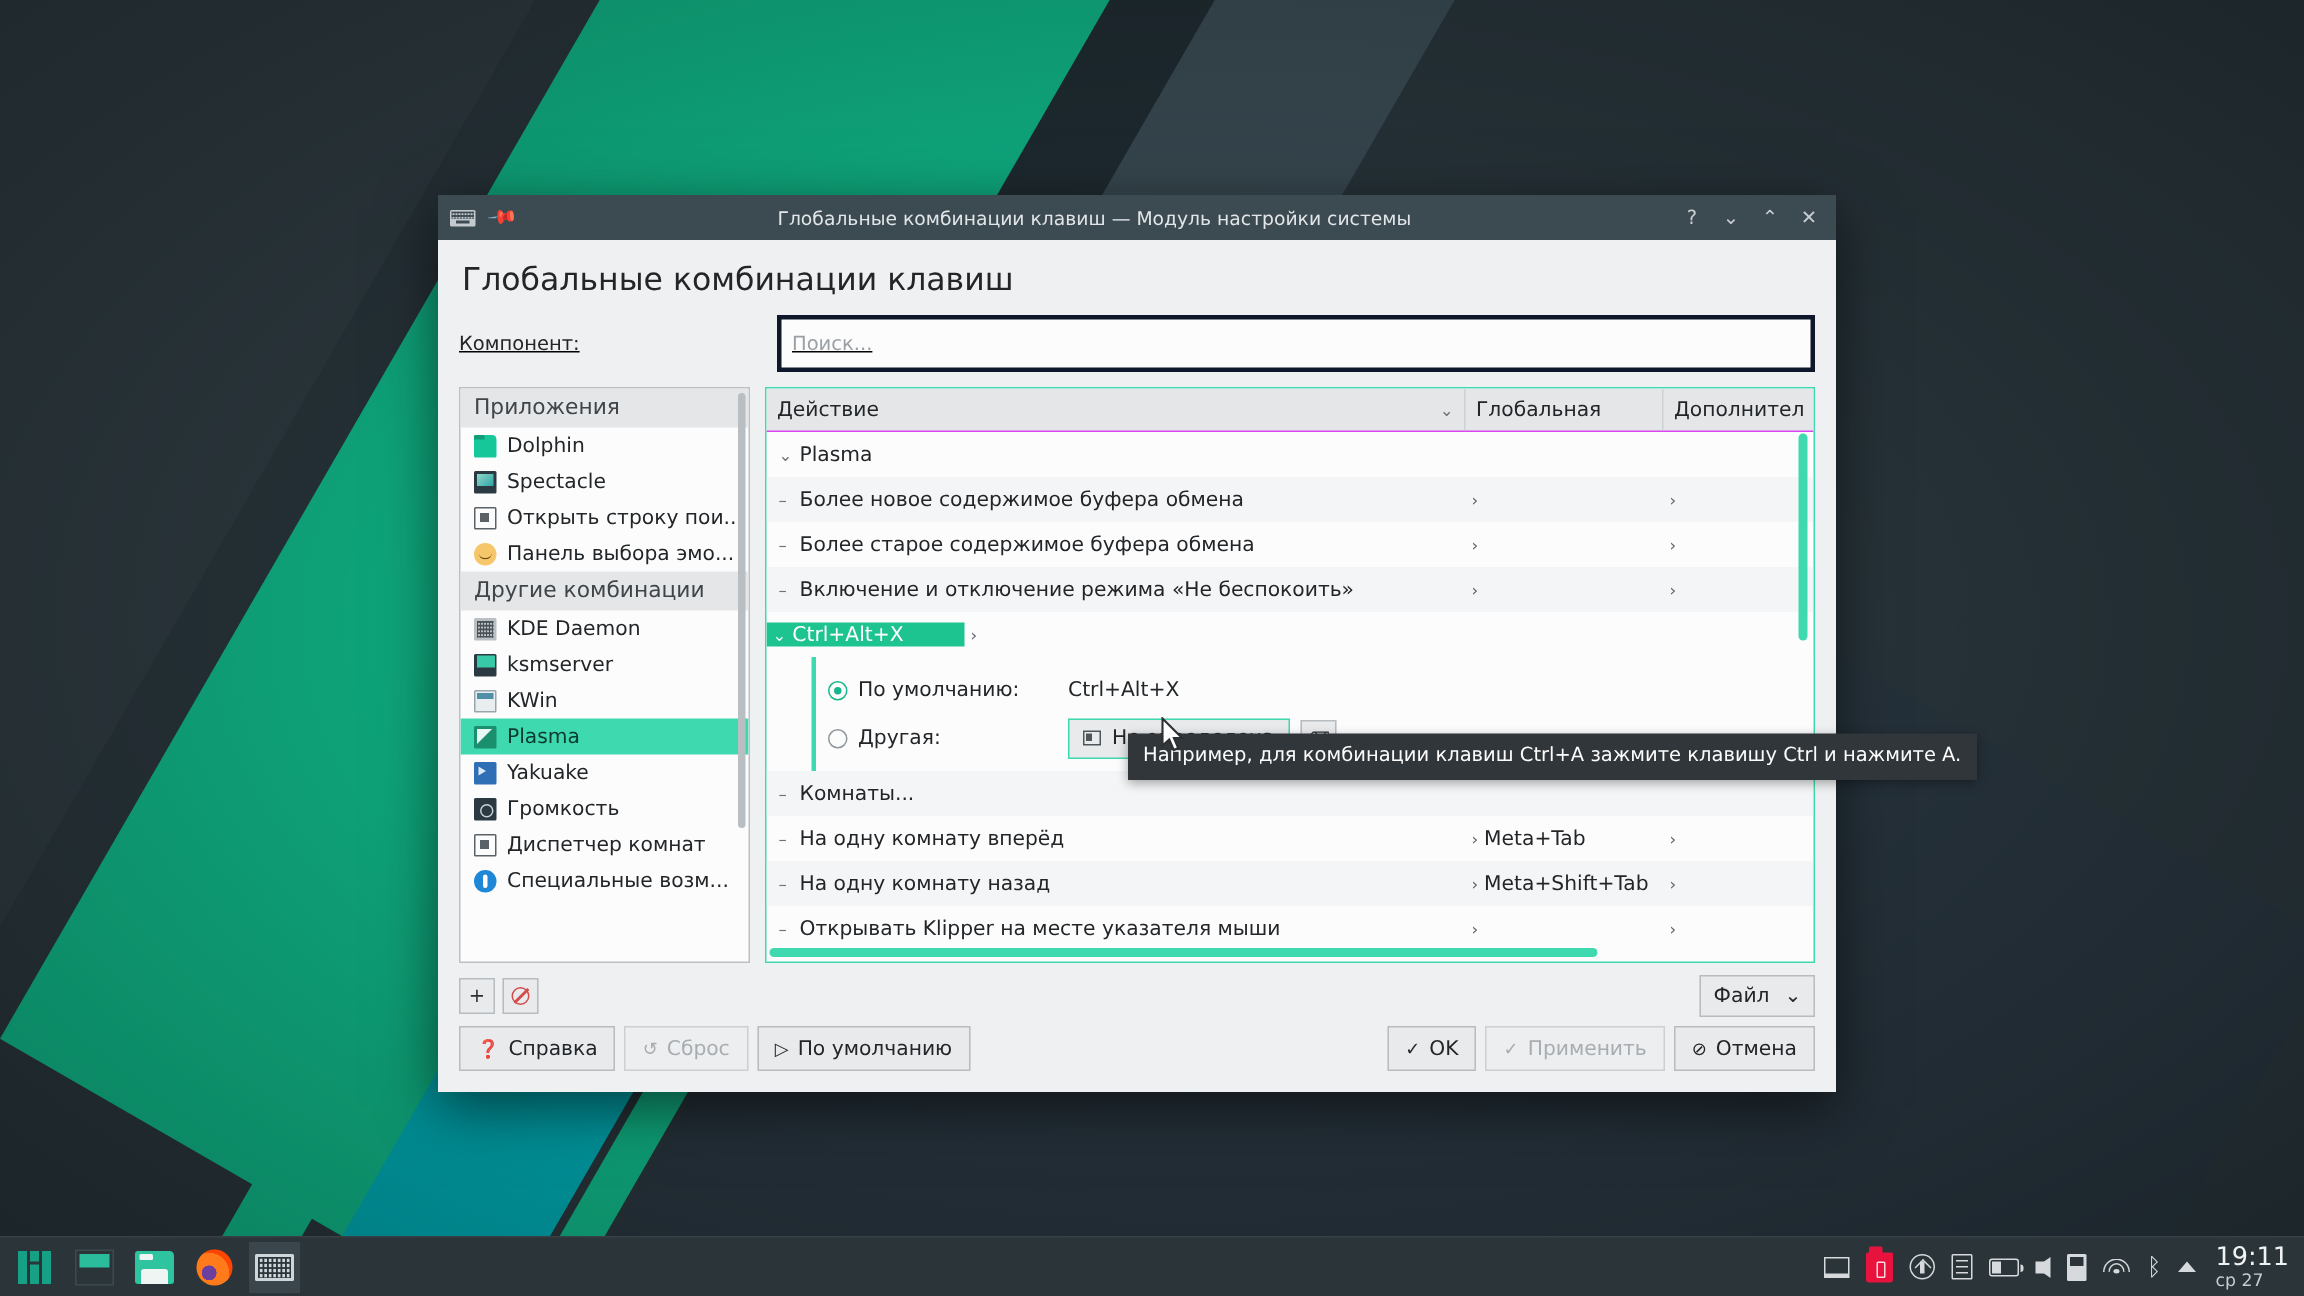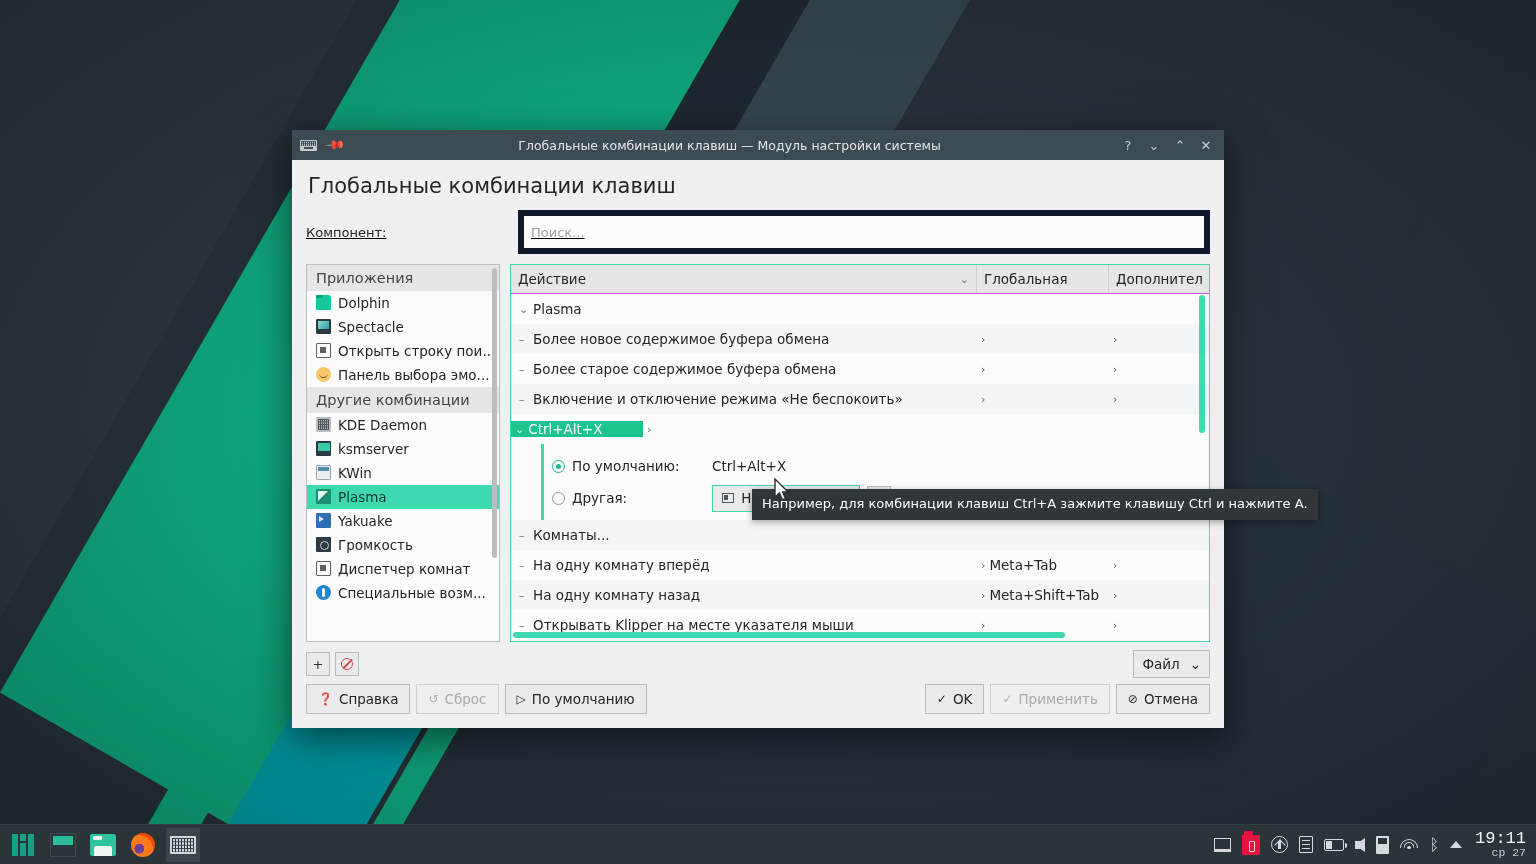--- a/index.html
+++ b/index.html
@@ -93,21 +93,21 @@
   
   #wbody { flex: 1; display: flex; flex-direction: column; padding: 0 14px; background: #eff0f1; }
   #page-title {
     font-size: 21px; color: #232629; font-weight: 400;
     padding: 14px 0 12px 2px;
   }
   #toprow { display: flex; align-items: center; gap: 0; padding-bottom: 10px; text-decoration: underline; }
   #component-label { font-size: 13px; color: #232629; width: 212px; }
   #search-input {
     flex: 1; height: 28px;
-    border: 6px solid #0f172a; background: #fcfcfc;
+    border: 3px solid #0f172a; background: #fcfcfc;
     font-size: 13px; color: #232629;
     padding: 16px 7px; outline: none;
     font-family: inherit;
   }
   #search-input::placeholder { color: #9aa0a6; }
 
   
   #middle { flex: 1; display: flex; gap: 10px; min-height: 0; }
 
   
@@ -116,21 +116,21 @@
     border: 1px solid #bcc0c4;
     position: relative; overflow: hidden;
     display: flex; flex-direction: column;
   }
   #sidebar { flex: 1; overflow: hidden; }
   .sb-head {
     font-size: 14.5px; color: #3f4549; background: #e4e6e8;
     padding: 5px 10px 5px 9px; white-space: nowrap;
   }
   .sb-item {
-    display: flex; gap: 7px;
+    display: flex; align-items: center; gap: 7px;
     padding: 4px 8px 4px 9px;
     font-size: 13.5px; color: #232629;
     white-space: nowrap; overflow: hidden;
     cursor: default;
   }
   .sb-item.sel { background: #3fd9b0; color: #0c3a30; }
   .sb-ico { width: 15px; height: 15px; flex: none; border-radius: 1px; position: relative; }
   .ic-dolphin { background: #16c79a; border-radius: 1px 3px 1px 1px; }
   .ic-dolphin::after { content:""; position:absolute; left:0; top:0; width:7px; height:3px; background:#0d9e77; border-radius:1px 1px 0 0;}
   .ic-spectacle { background: #2b3a42; border:1px solid #2b3a42;}
@@ -341,21 +341,21 @@
   .tr-vol::after{content:"";position:absolute;left:0;top:-4px;width:6px;height:8px;background:#d6dadd;}
   .tr-usb { width: 13px; height: 18px; background: #d6dadd; border-radius: 1px; position: relative; }
   .tr-usb::after{content:"";position:absolute;left:2px;top:2px;width:9px;height:6px;background:#2b3539;}
   .tr-wifi { width: 18px; height: 14px; position: relative; }
   .tr-wifi i { position:absolute; left:50%; transform: translateX(-50%); border: 1.5px solid #d6dadd; border-radius: 50% 50% 0 0 / 100% 100% 0 0; border-bottom: none; }
   .tr-wifi i:nth-child(1){width:18px;height:9px;top:1px;}
   .tr-wifi i:nth-child(2){width:11px;height:6px;top:4px;}
   .tr-wifi i:nth-child(3){width:4px;height:3px;top:8px;background:#d6dadd;border-radius:50%;border:none;}
   .tr-bt { font-size: 16px; color: #d6dadd; line-height: 1; }
   .tr-arrow { width: 0; height: 0; border-left: 6px solid transparent; border-right: 6px solid transparent; border-bottom: 7px solid #d6dadd; }
-  #clock { text-align: right; line-height: 1.05; padding-left: 2px; font-family: Liberation Mono, monospace; }
+  #clock { text-align: left; line-height: 1.05; padding-left: 2px; }
   #clock .time { font-size: 17px; color: #f0f3f4; }
   #clock .date { font-size: 11.5px; color: #c6ccd0; }
 </style>
 </head>
 <body>
 
 <div id="desktop">
   <div class="stripe s-darkl"></div>
   <div class="stripe s-teal1"></div>
   <div class="stripe s-dark1"></div>

